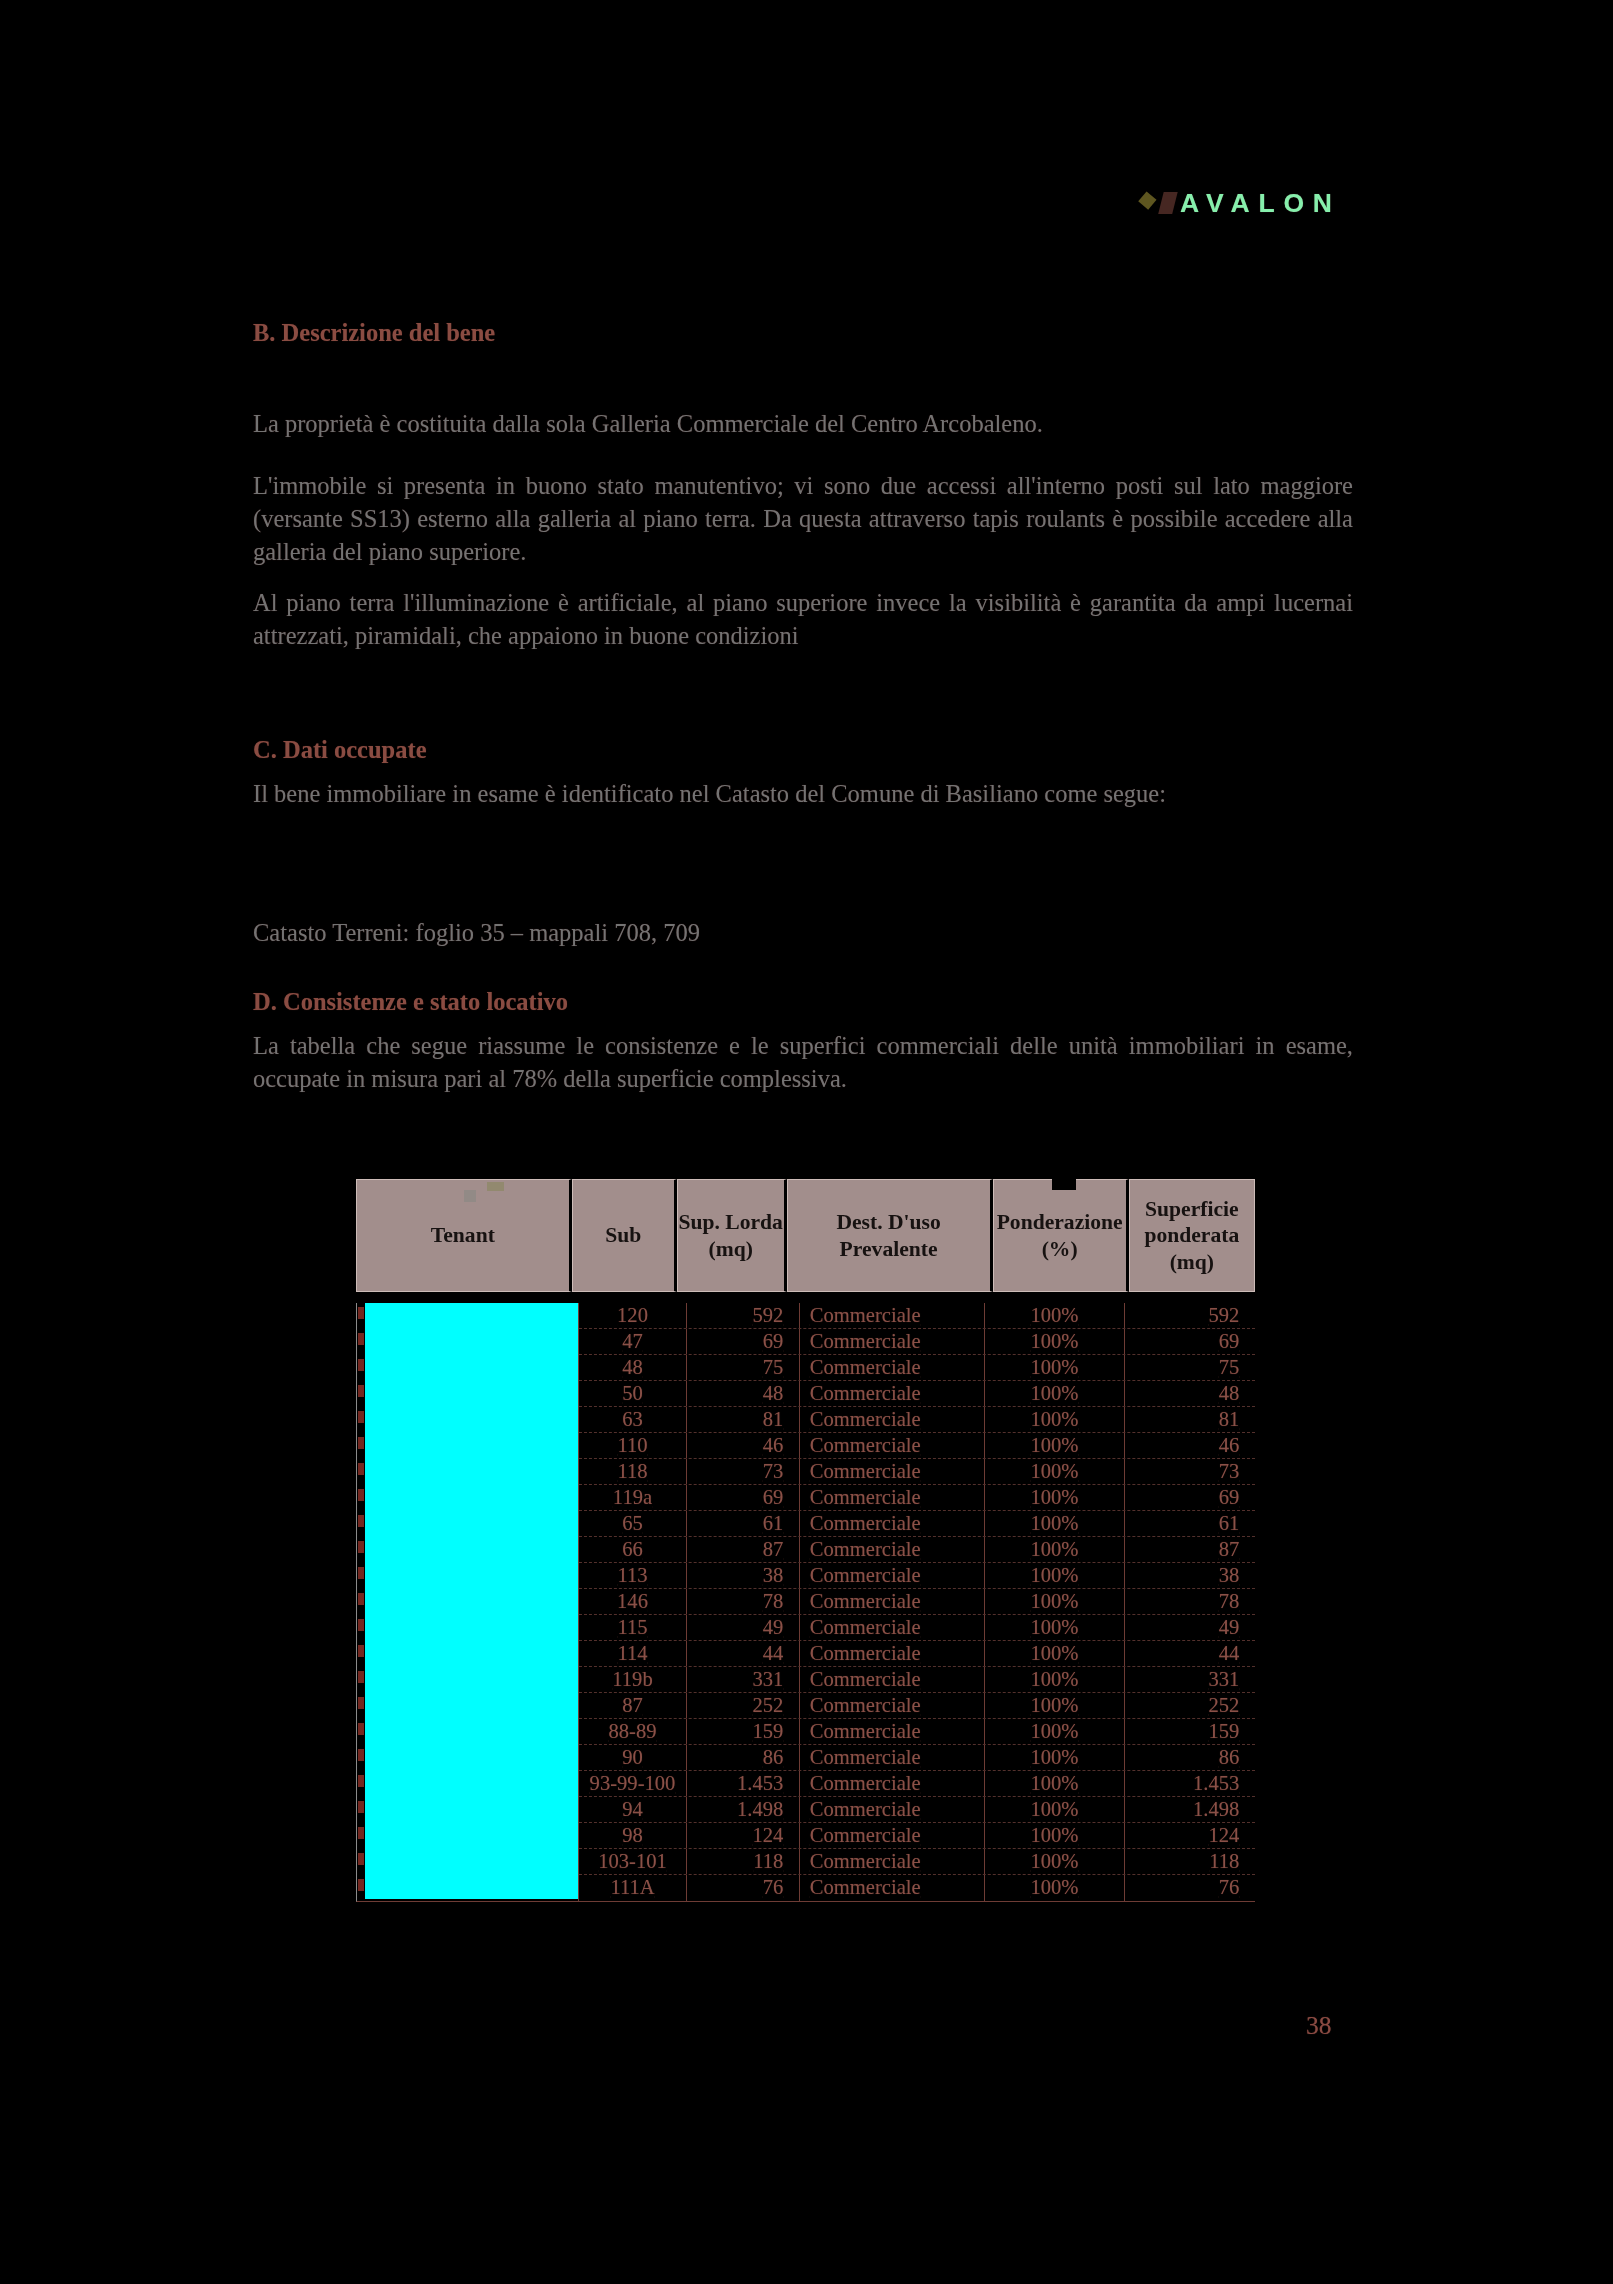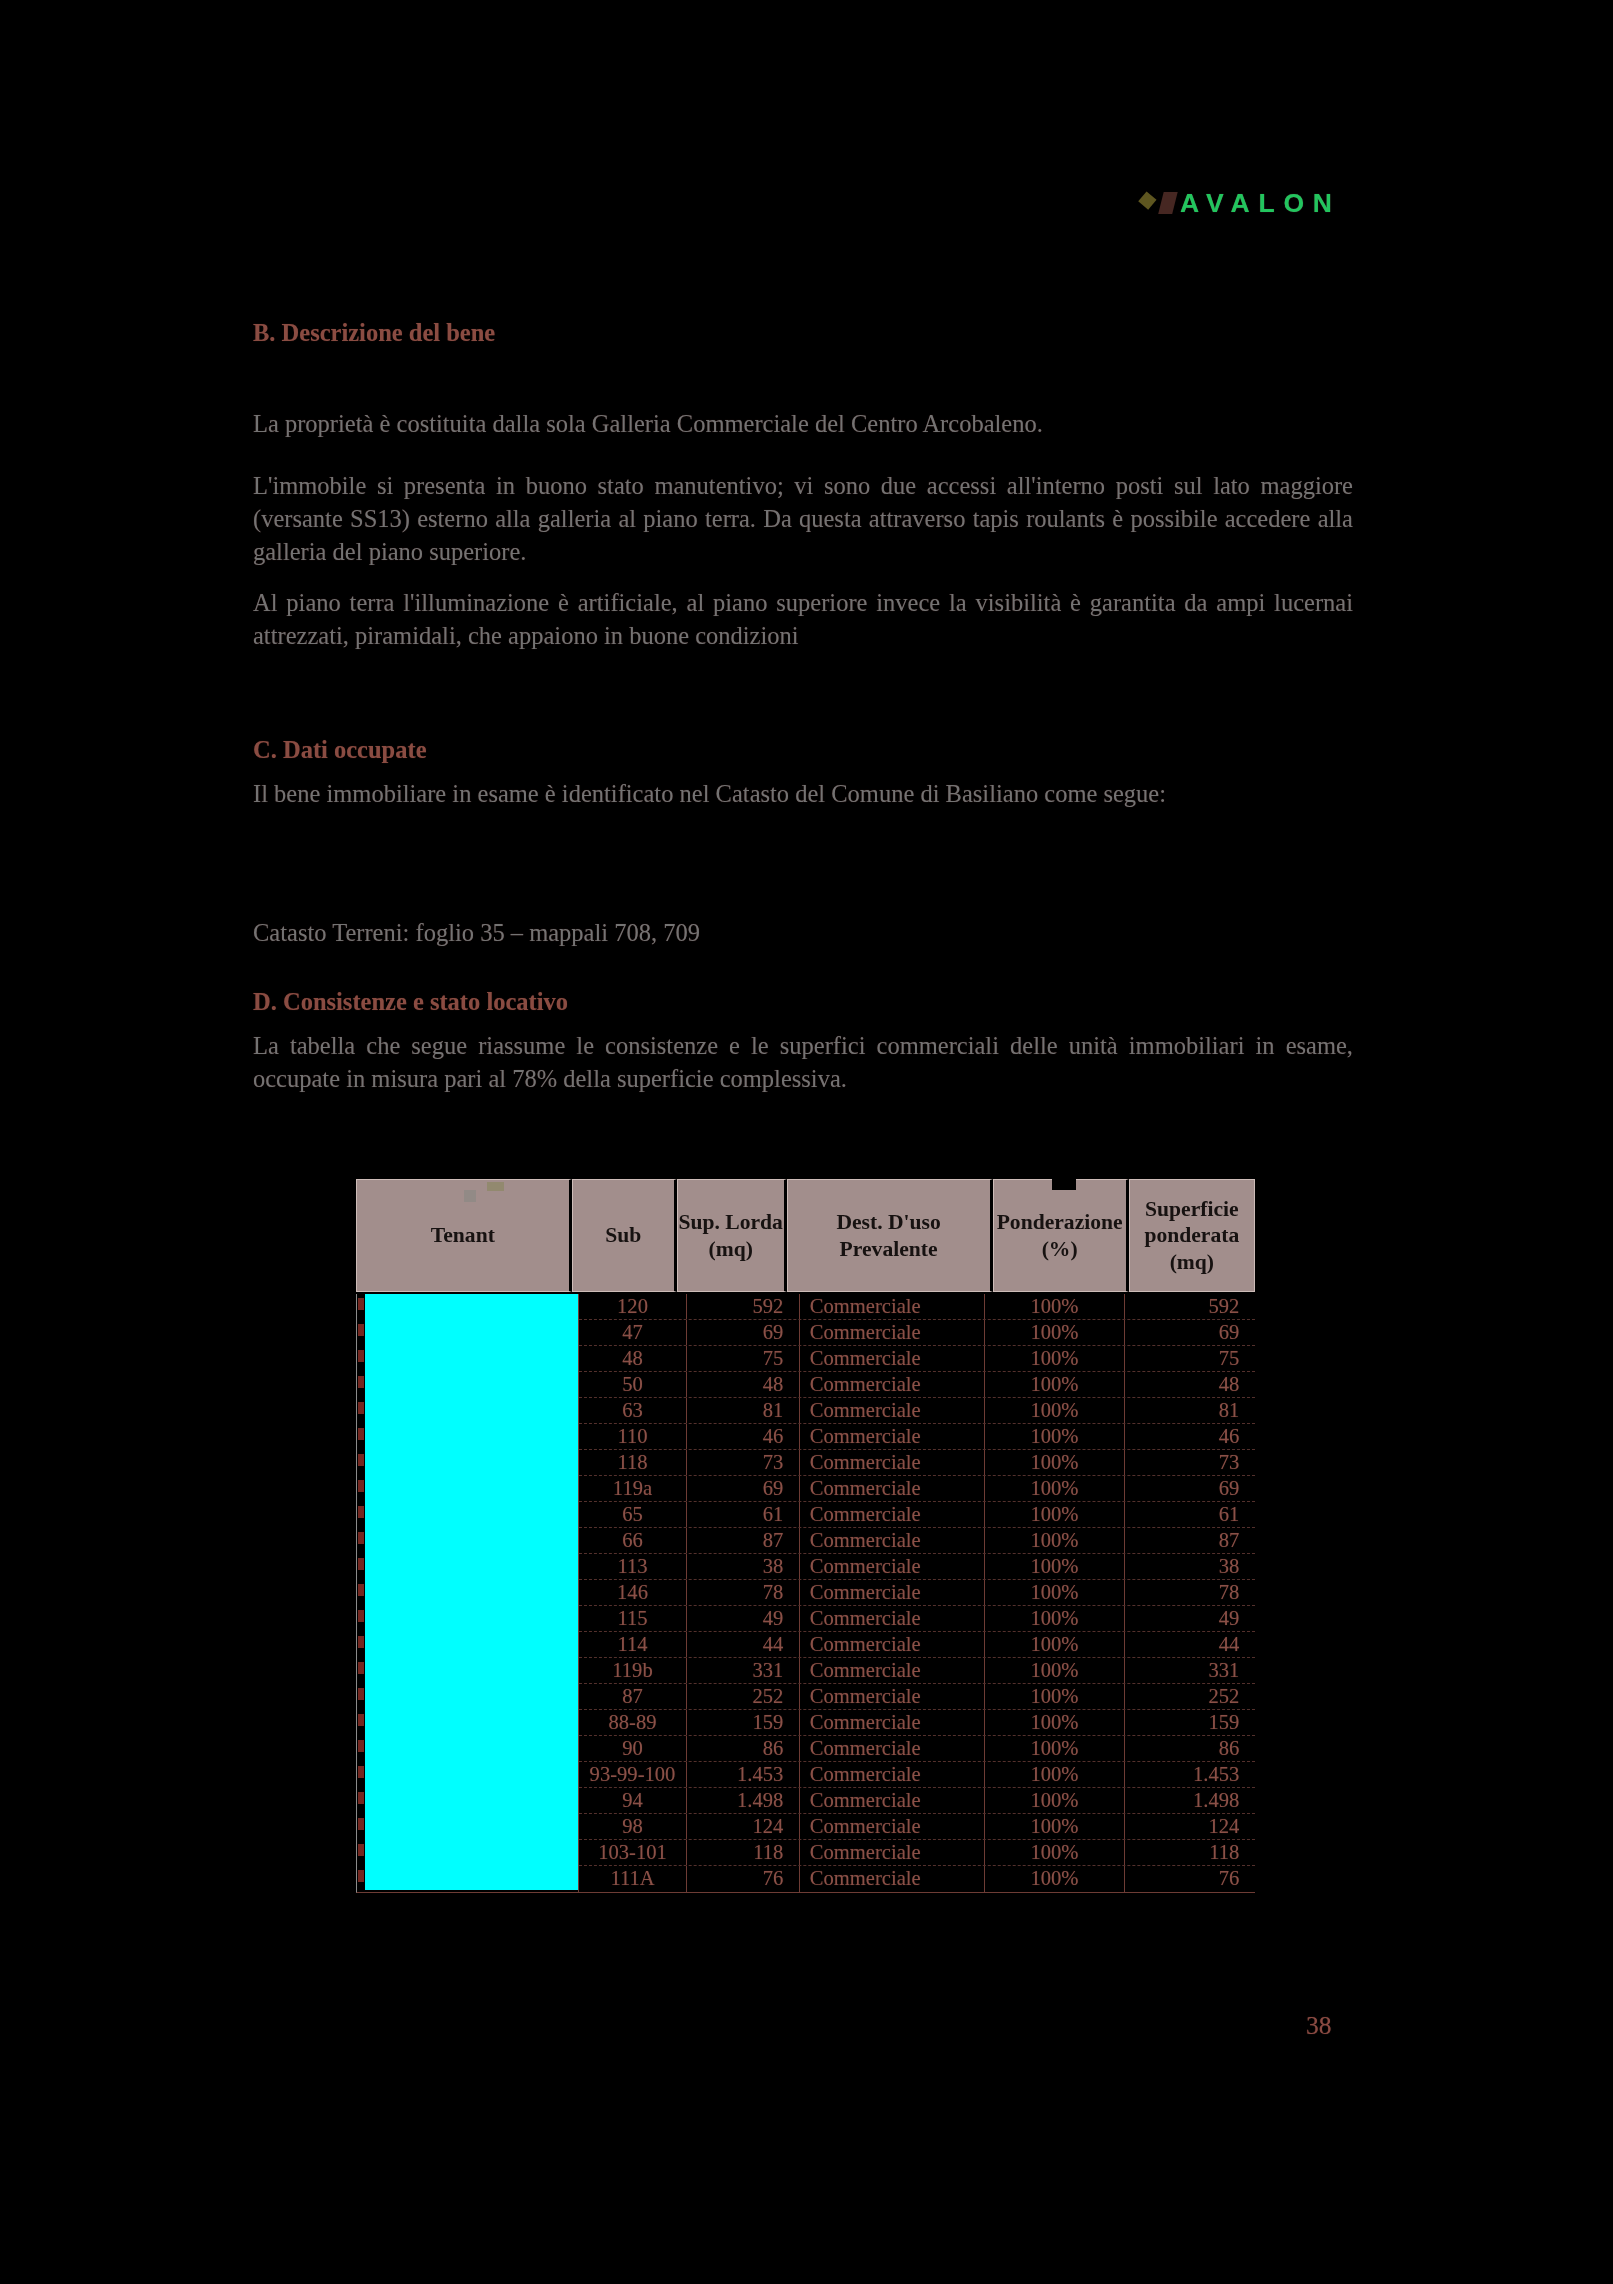--- a/index.html
+++ b/index.html
@@ -22,21 +22,21 @@
     position:absolute;left:5.9px;top:5.9px;width:12.7px;height:12.7px;
     background:#6f6526;transform:rotate(40deg);opacity:.85;
   }
   .logo-mark .m2{
     position:absolute;left:25.5px;top:3.9px;width:13.7px;height:21.6px;
     background:#4e2b26;transform:skewX(-14deg);opacity:.9;
   }
   .logo-text{
     font-family:"Liberation Sans", sans-serif;
     font-size:26.5px;font-weight:600;letter-spacing:8.8px;
-    color:#22c55e;text-shadow:0 0 1px rgba(210,160,150,.4);
+    color:#86efac;text-shadow:0 0 1px rgba(210,160,150,.4);
   }
   
   .blk{position:absolute;left:253px;width:1100px;color:#737373;
        font-size:24.5px;line-height:33px;
        text-shadow:0 0 1px rgba(190,90,80,.35);}
   .heading{font-weight:bold;color:#8a4c42;}
   .just{text-align:justify;}
   
   #tbl{position:absolute;left:356px;top:1179px;width:899px;}
   #thead{display:flex;width:899px;box-sizing:border-box;}
@@ -45,22 +45,22 @@
     border:1px solid #cdbcb8;border-right:3.9px solid #000;
     display:flex;align-items:center;justify-content:center;
     text-align:center;font-weight:bold;color:#171211;
     font-size:21.6px;line-height:26.5px;white-space:pre-line;
     font-family:"Liberation Serif", serif;
   }
   .th:last-child{border-right:1px solid #cdbcb8;}
   .w-tenant{width:222px;} .w-sub{width:108px;} .w-lorda{width:113px;}
   .w-dest{width:212px;} .w-pond{width:140px;} .w-supond{width:130px;}
   #tbody{
-    display:flex;width:899px;box-sizing:border-box;margin-top:2px;
-    border-left:1px solid #8b8b8b;border-bottom:1px solid #6e3c35;
+    display:flex;width:899px;box-sizing:border-box;margin-top:11px;
+    border-left:1px solid #8b8b8b;border-bottom:1px solid #6e3c35;text-decoration:underline;
   }
   #tenant-col{
     position:relative;width:222px;box-sizing:border-box;
     border-right:1px solid #6e3c35;background:#000;
   }
   #redaction{
     position:absolute;left:7.8px;top:0;right:0;bottom:2px;
   }
   #fragment-rail{
     position:absolute;left:1px;top:3.9px;width:5.9px;bottom:5.9px;

